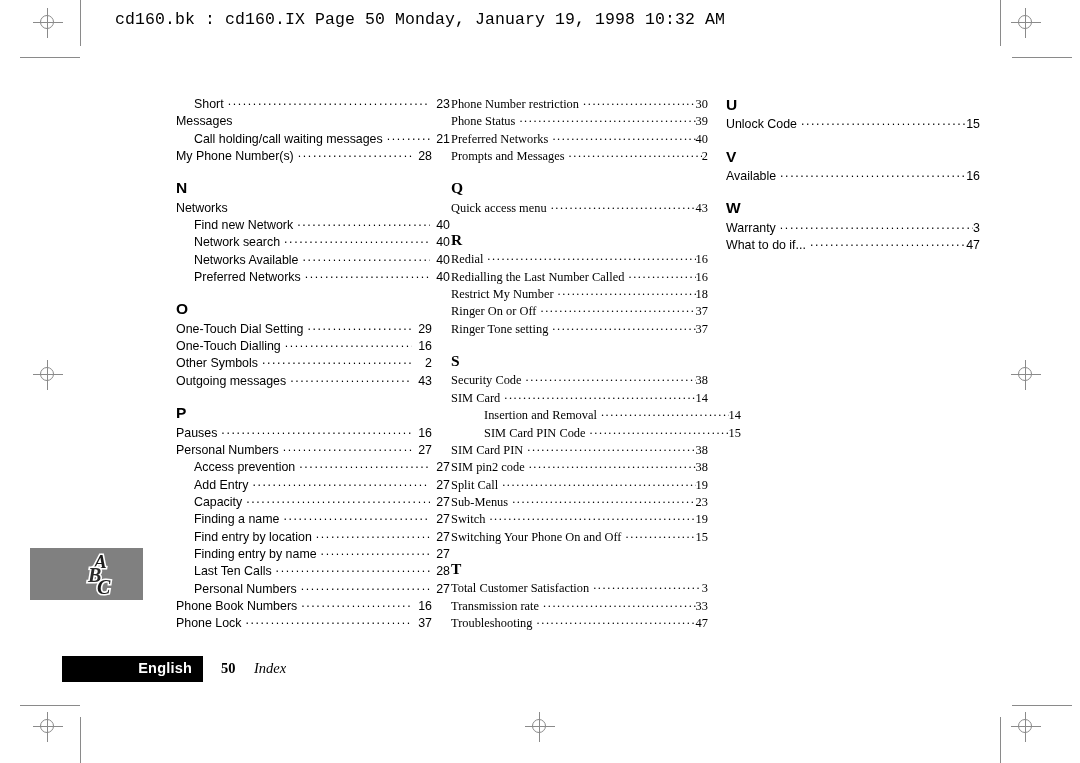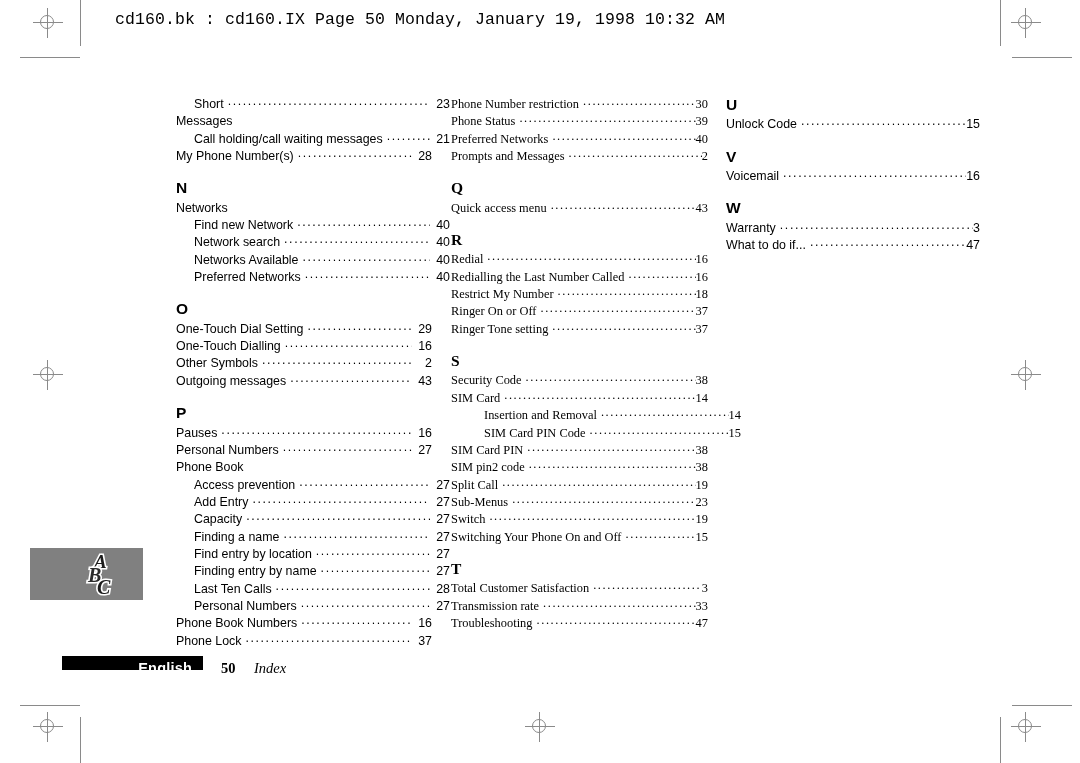--- a/index.html
+++ b/index.html
@@ -142,21 +142,21 @@
     width: 50px;
     height: 46px;
   }
 
   
   .footer-bar {
     position: absolute;
     left: 62px;
     top: 656px;
     width: 141px;
-    height: 14px;
+    height: 26px;
     background: #000000;
   }
   .footer-bar .lang {
     position: absolute;
     right: 11px;
     top: 4px;
     color: #ffffff;
     font-weight: bold;
     font-size: 14.5px;
     letter-spacing: 0.2px;
@@ -293,21 +293,20 @@
       <div class="entry lvl-1">
         <span class="lbl">Pauses</span>
         <span class="dots">..........................................................................................</span>
         <span class="pg">16</span>
       </div>
       <div class="entry lvl-1">
         <span class="lbl">Personal Numbers</span>
         <span class="dots">..........................................................................................</span>
         <span class="pg">27</span>
       </div>
-      <div class="entry lvl-1 nodots"><span class="lbl">Phone Book</span></div>
       <div class="entry lvl-2">
         <span class="lbl">Access prevention</span>
         <span class="dots">..........................................................................................</span>
         <span class="pg">27</span>
       </div>
       <div class="entry lvl-2">
         <span class="lbl">Add Entry</span>
         <span class="dots">..........................................................................................</span>
         <span class="pg">27</span>
       </div>
@@ -475,21 +474,21 @@
     </div>
   <div class="col col-3">
       <div class="letter-head first">U</div>
       <div class="entry lvl-1">
         <span class="lbl">Unlock Code</span>
         <span class="dots">..........................................................................................</span>
         <span class="pg">15</span>
       </div>
       <div class="letter-head">V</div>
       <div class="entry lvl-1">
-        <span class="lbl">Voicemail</span>
+        <span class="lbl">Available</span>
         <span class="dots">..........................................................................................</span>
         <span class="pg">16</span>
       </div>
       <div class="letter-head">W</div>
       <div class="entry lvl-1">
         <span class="lbl">Warranty</span>
         <span class="dots">..........................................................................................</span>
         <span class="pg">3</span>
       </div>
       <div class="entry lvl-1">

